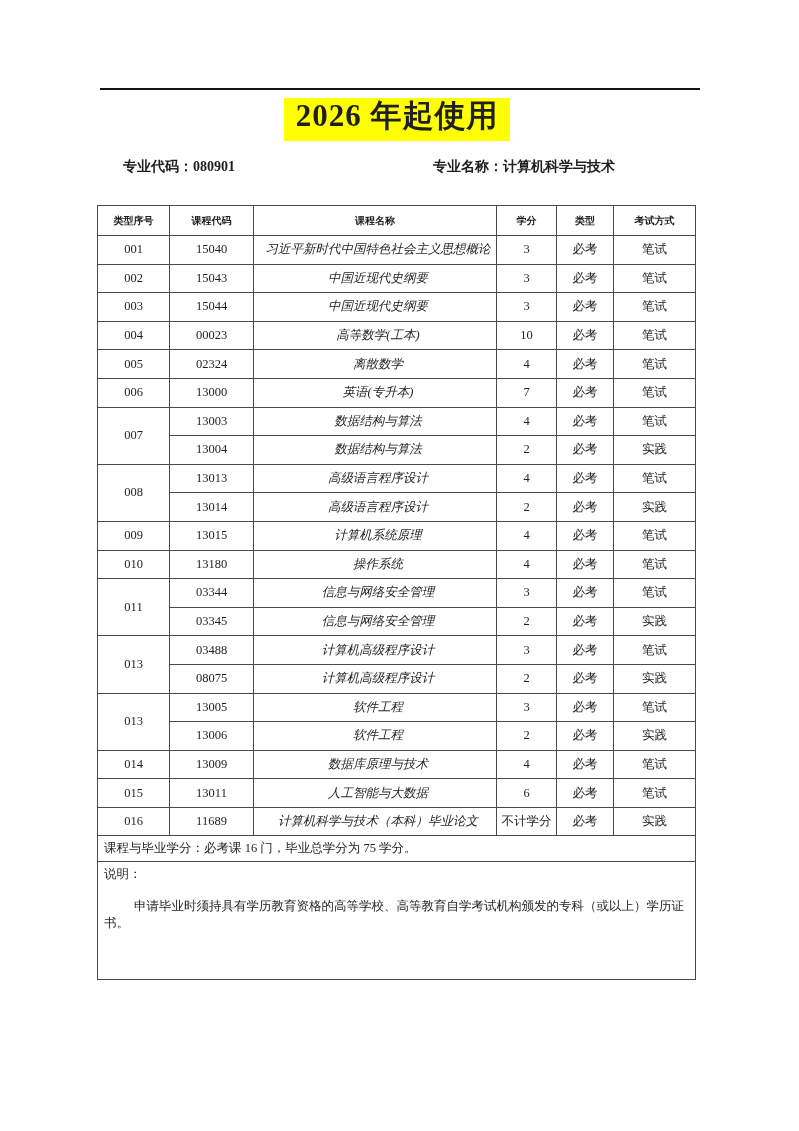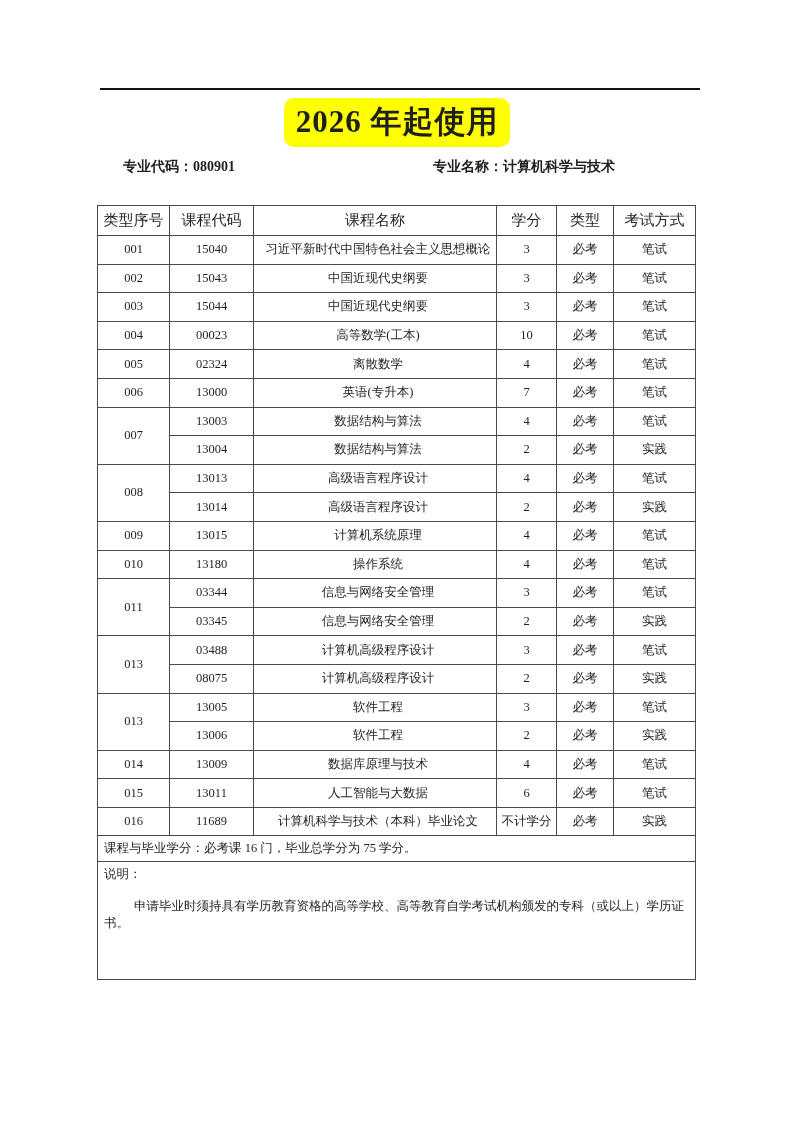--- a/index.html
+++ b/index.html
@@ -18,23 +18,22 @@
   }
   .title-wrap {
     position: absolute; left: 97px; top: 98px; width: 600px;
     text-align: center;
   }
   .title-highlight {
     display: inline-block;
     background: #ffff00;
     font-size: 31px; font-weight: bold;
     letter-spacing: 1px;
-    padding: 6px 12px 7px 12px;
+    padding: 0 12px 7px 12px;
     line-height: 1.15;
-    border-radius: 10px;
   }
   .meta {
     position: absolute; left: 97px; top: 158px; width: 600px;
     font-size: 14px; font-weight: bold;
   }
   .meta-row { display: flex; margin-bottom: 7px; }
   .meta-left  { margin-left: 26px; width: 310px; }
   .meta-right { }
   .course-table-wrap { position: absolute; left: 97px; top: 205px; }
   table.course-table {
@@ -43,23 +42,23 @@
     width: 598px;
     font-size: 12.5px;
   }
   table.course-table th, table.course-table td {
     border: 1px solid #4a4a4a;
     text-align: center;
     vertical-align: middle;
     overflow: hidden;
     white-space: nowrap;
   }
-  table.course-table th { font-weight: normal; height: 30px; font-size: 15px; }
+  table.course-table th { font-weight: bold; height: 30px; font-size: 10px; }
   table.course-table td { height: 28.6px; font-weight: normal; }
-  td.c-name { text-align: left; padding-left: 6px; }
+  td.c-name { text-align: left; padding-left: 6px; font-style: italic; }
   tr.summary-row td {
     text-align: left; padding: 4px 6px; height: 20px; margin-left: 24px;
   }
   tr.note-row td {
     text-align: left; vertical-align: top;
     padding: 4px 6px; height: 118px;
     white-space: normal;
   }
   .note-text { text-indent: 2.4em; margin-top: 15px; }
 </style>

